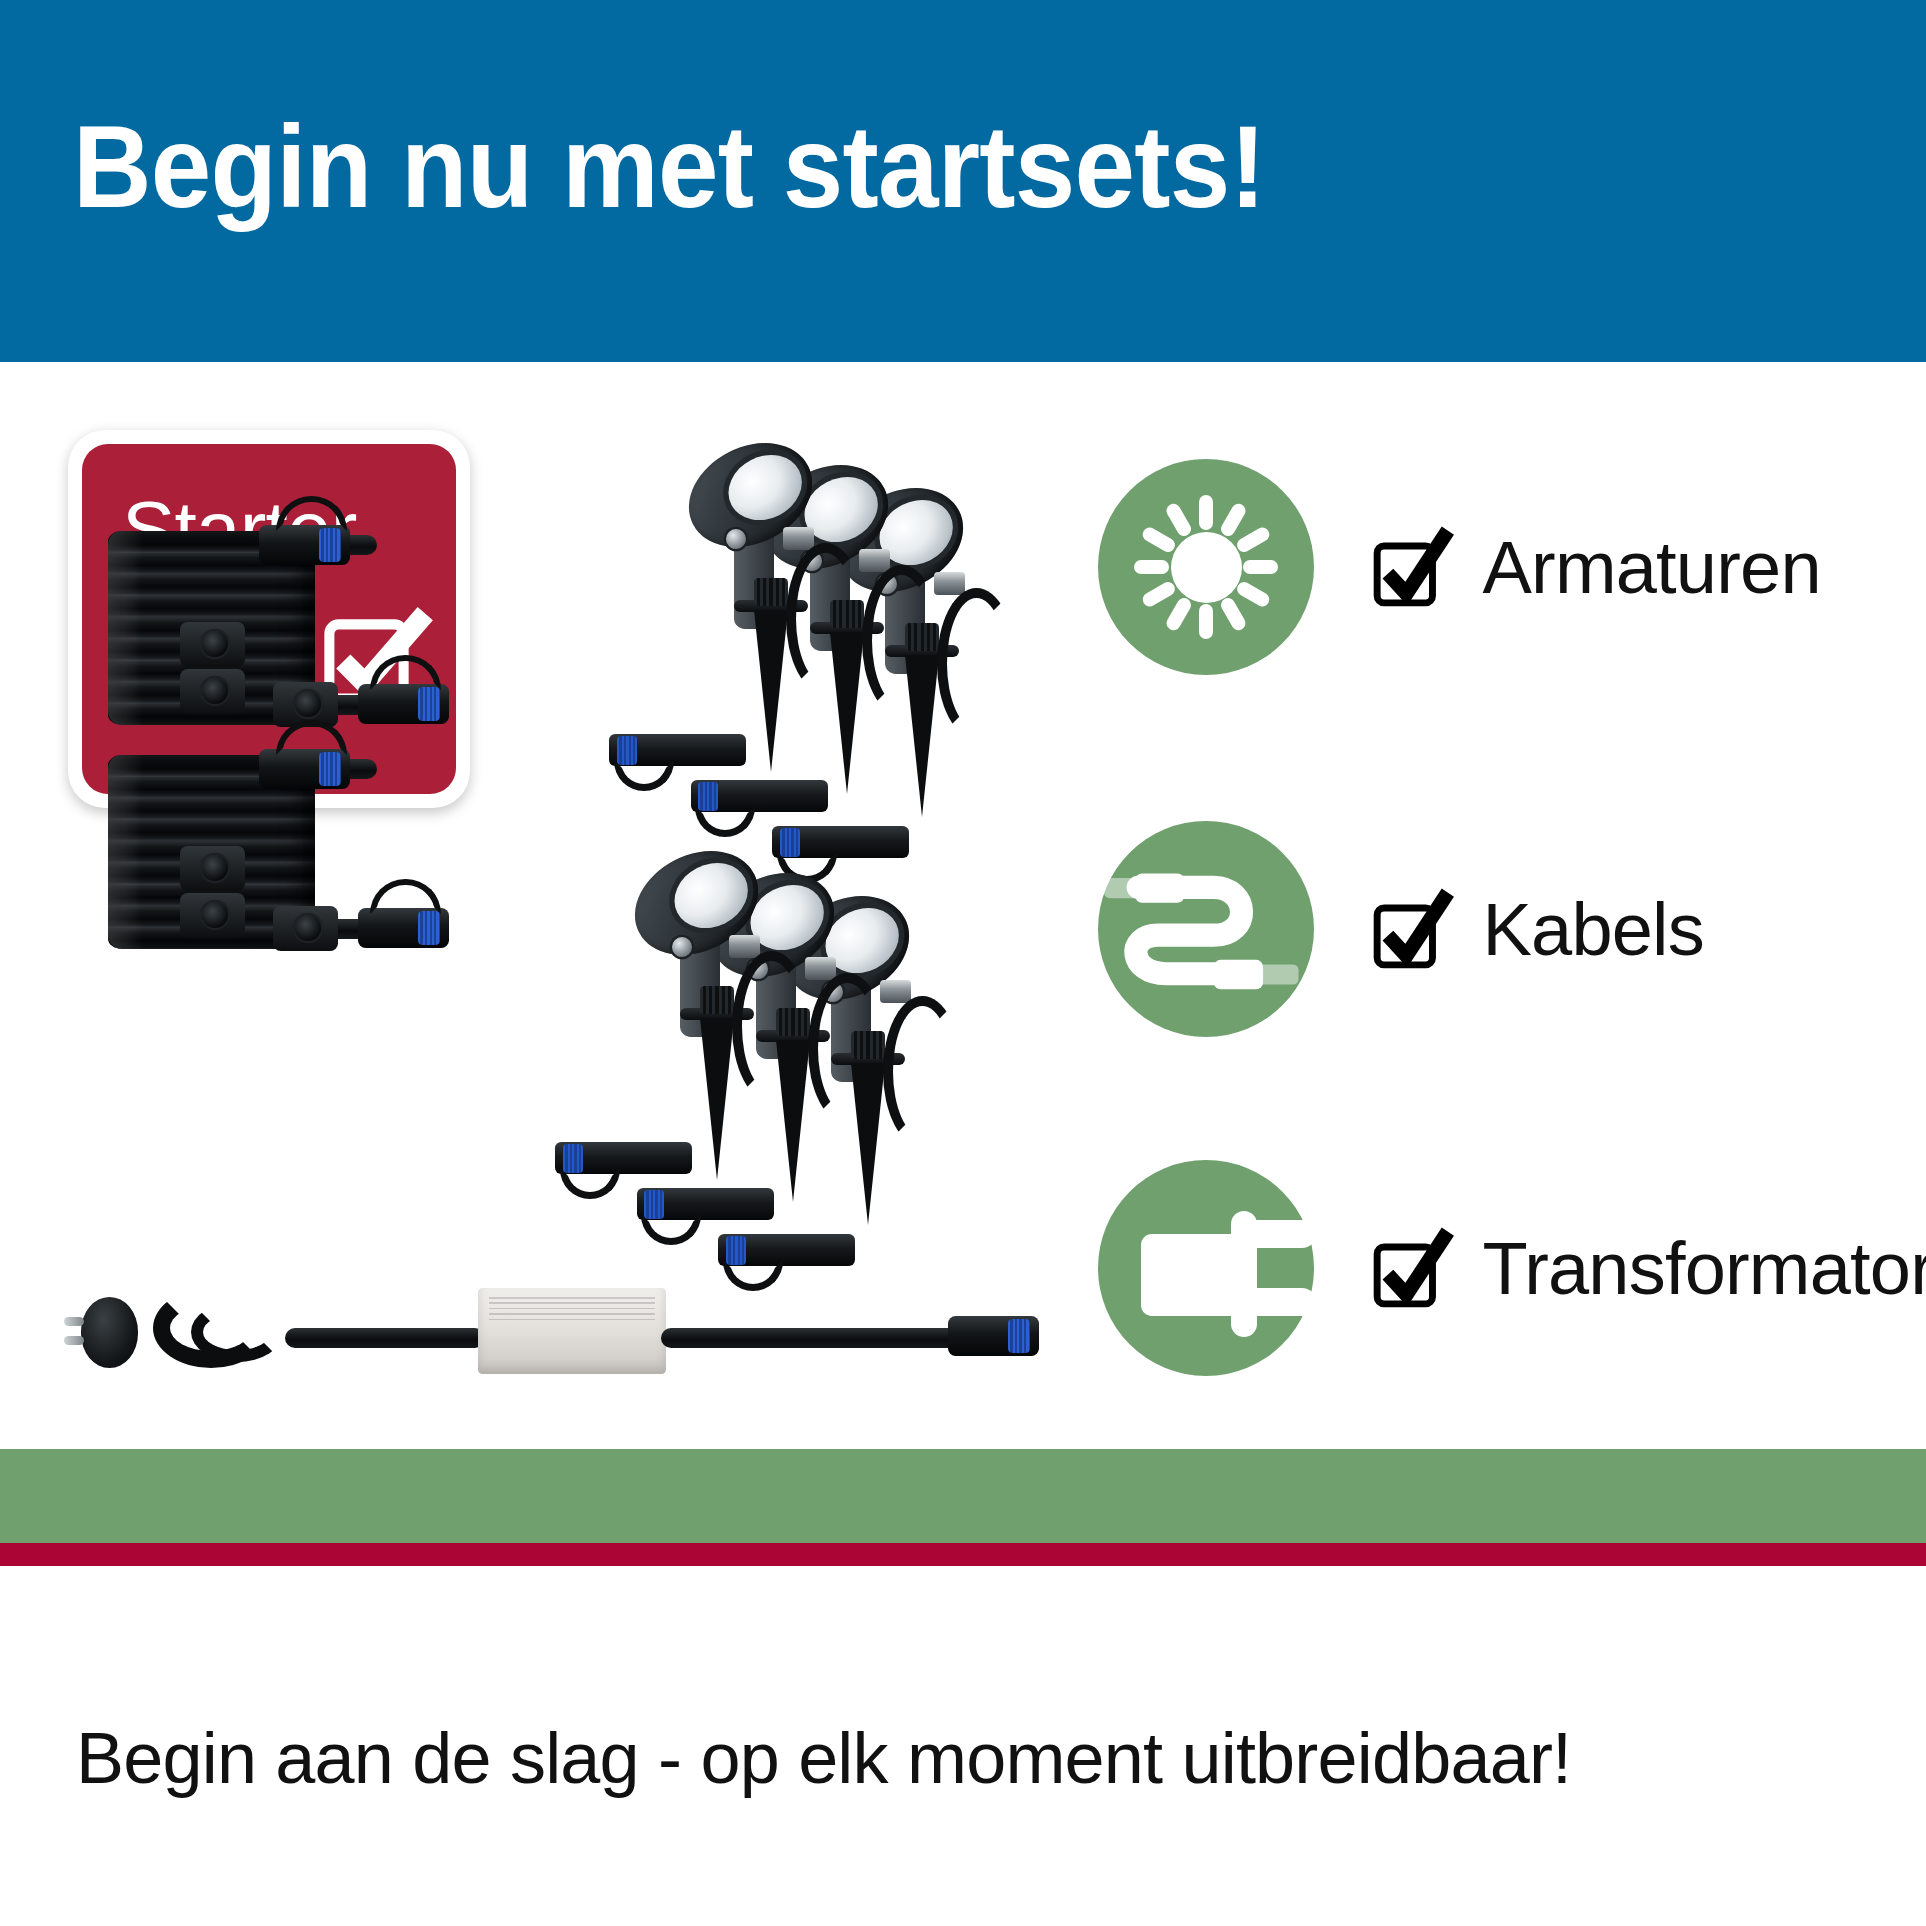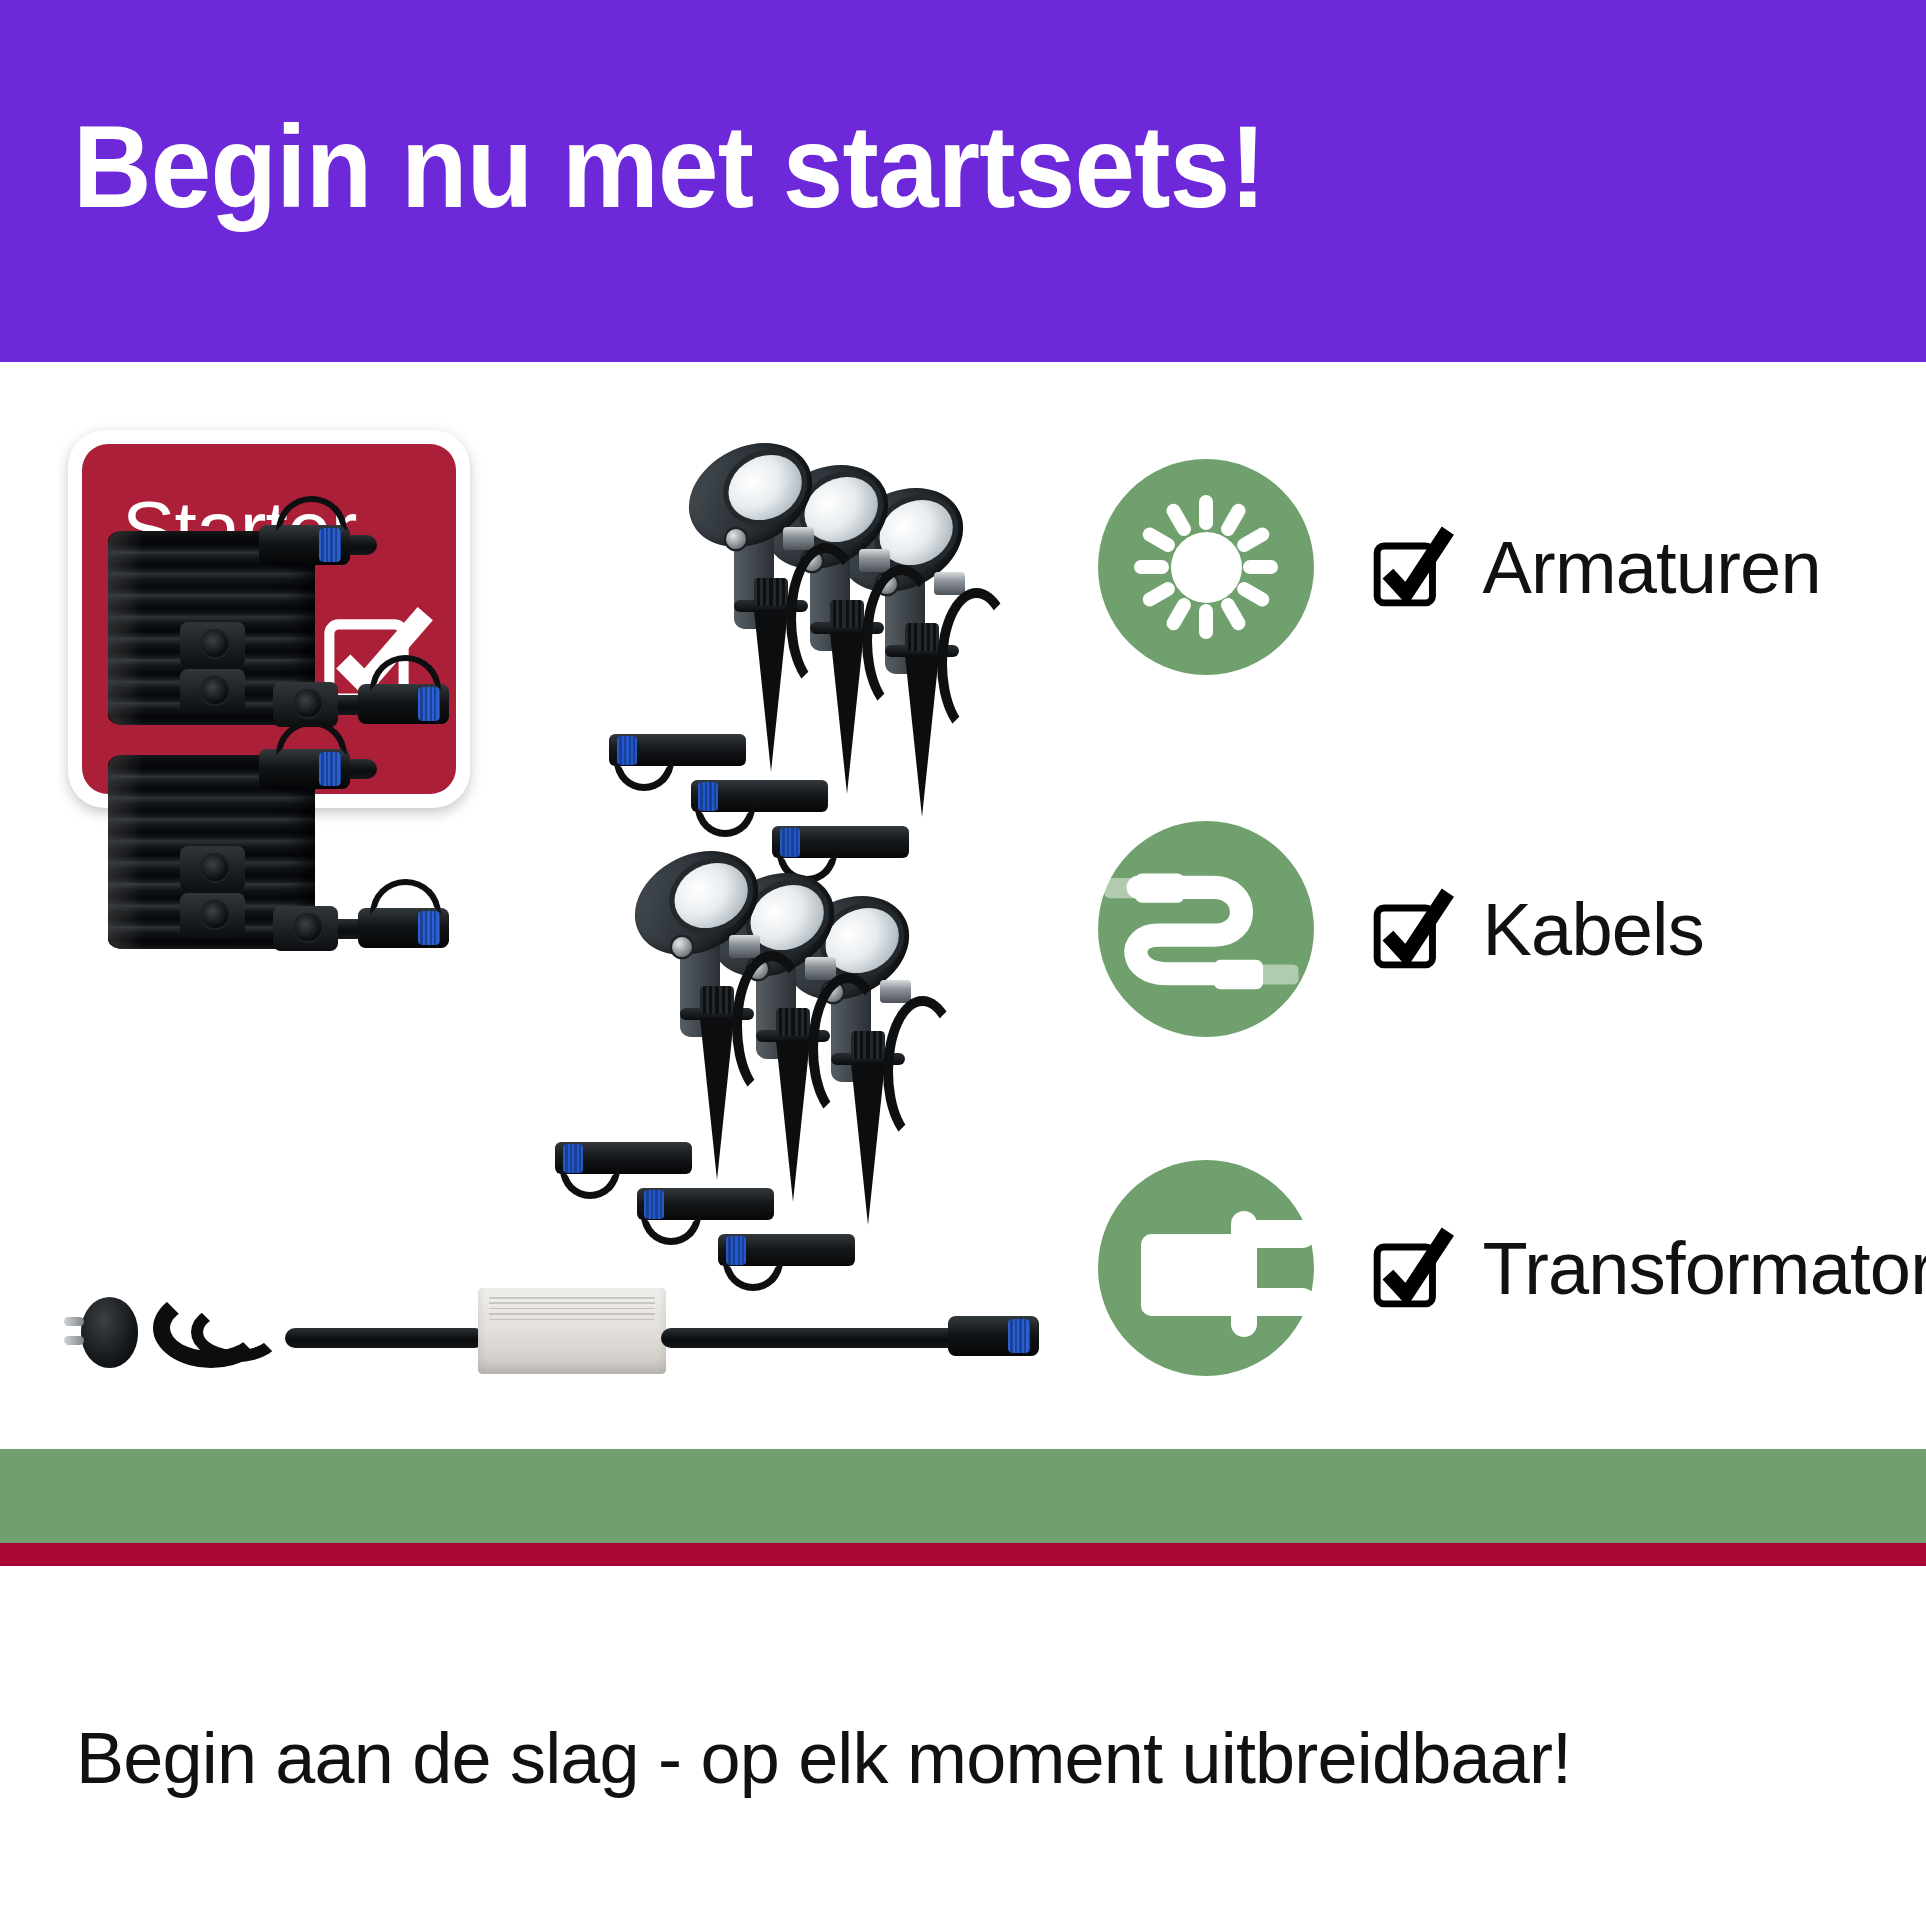--- a/index.html
+++ b/index.html
@@ -2,21 +2,21 @@
 <html style="font-size:12.3px"><head>
 <meta charset="utf-8">
 <style>
   * { margin:0; padding:0; box-sizing:border-box; }
   html,body { width:1926px; height:1926px; background:#ffffff; }
   body { font-family:"Liberation Sans", sans-serif; overflow:hidden; position:relative; }
 
   
   .header-band{
     position:absolute; left:0; top:0; width:1926px; height:378px;
-    background:#6d28d9;
+    background:#0369a1;
   }
   .header-title{
     position:absolute; left:73px; top:108px;
     font-family:"Liberation Sans Narrow","Liberation Sans",sans-serif;
     font-weight:700; font-size:117px; line-height:1.0;
     color:#ffffff; letter-spacing:-0.8px;
     transform:scaleX(0.93); transform-origin:left top;
     white-space:nowrap;
   }
 

